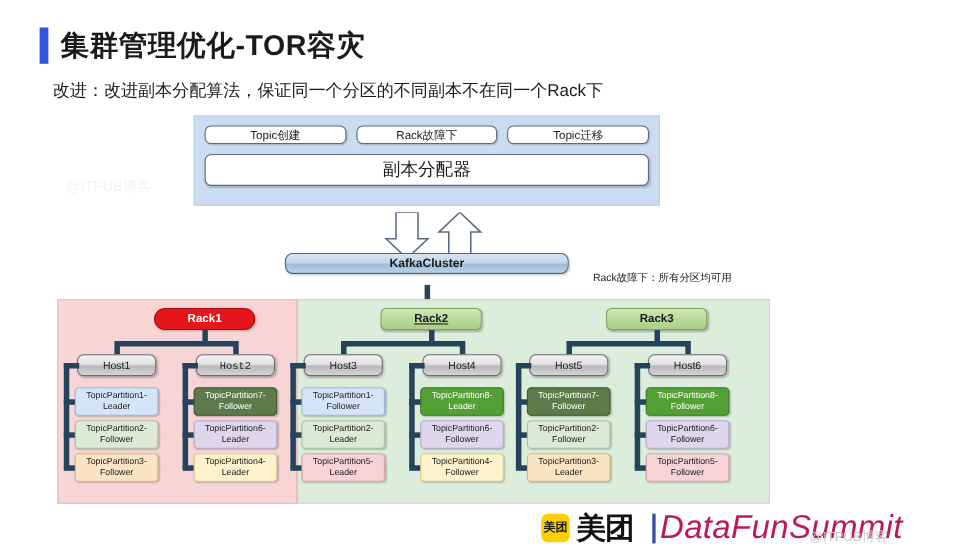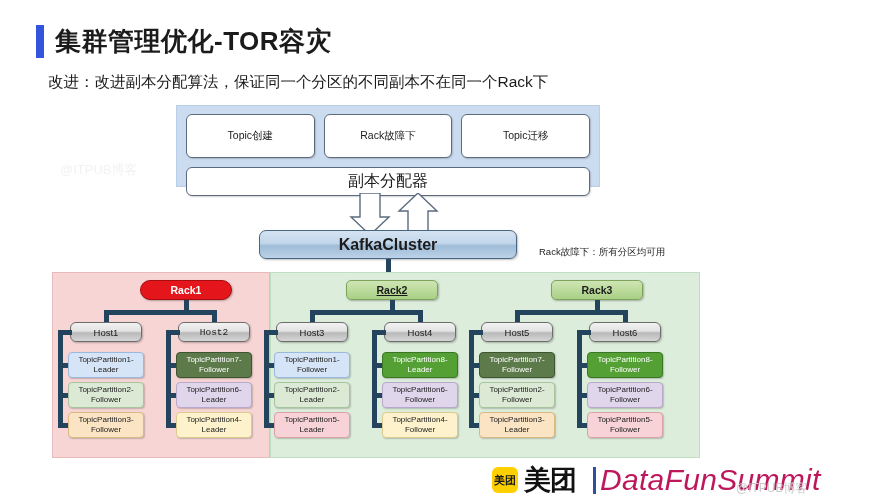--- a/index.html
+++ b/index.html
@@ -35,21 +35,21 @@
     user-select: none; white-space: pre;
   }
 
   
   .toppanel {
     position: absolute; left: 124px; top: 5px;
     width: 424px; height: 82px;
     background: #ccdcf0; border: 1px solid #b9cfe8;
     padding: 8px 9px;
   }
-  .toprow { display: flex; gap: 9px; height: 44px; }
+  .toprow { display: flex; gap: 9px; height: 17px; }
   .topbox {
     flex: 1; background: #ffffff;
     border: 1.3px solid #5b6b7f; border-radius: 6px;
     display: flex; align-items: center; justify-content: center;
     font-size: 10.5px; color: #1b1b1b;
     box-shadow: 1px 1px 1.5px rgba(0,0,0,.18);
   }
   .wide-box {
     margin-top: 9px; height: 29px;
     background: #ffffff; border: 1.3px solid #5b6b7f; border-radius: 6px;
@@ -57,25 +57,25 @@
     font-size: 16px; color: #1b1b1b;
     box-shadow: 1px 1px 1.5px rgba(0,0,0,.18);
   }
 
   
   .arrows { position: absolute; left: 294px; top: 93px; width: 96px; height: 42px; }
 
   
   .kafka {
     position: absolute; left: 207px; top: 130px;
-    width: 258px; height: 29px;
+    width: 258px; height: 19px;
     border: 1.4px solid #4a6781; border-radius: 7px;
     background: linear-gradient(to bottom, #d4e3f2 0%, #c2d6ea 45%, #9fbcd8 55%, #bcd2e7 100%);
     display: flex; align-items: center; justify-content: center;
-    font-size: 16px; font-weight: bold; color: #1b1b1b;
+    font-size: 11px; font-weight: bold; color: #1b1b1b;
     box-shadow: 1px 1px 2px rgba(0,0,0,.25);
   }
   .note {
     position: absolute; left: 487px; top: 146px;
     font-size: 9.5px; color: #1b1b1b; white-space: nowrap;
   }
 
   
   .ln { position: absolute; background: #24435c; }
 

